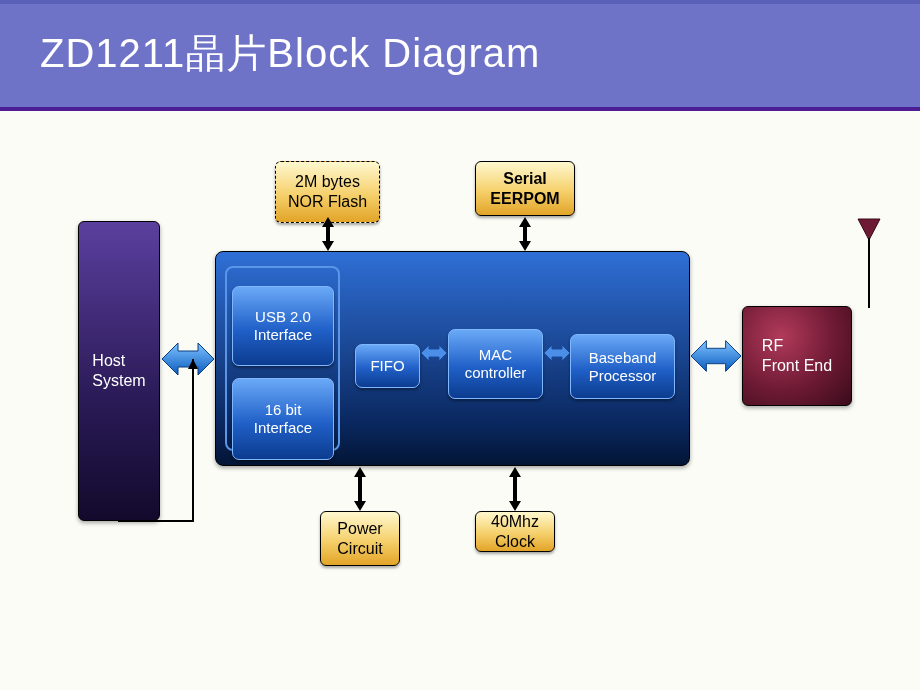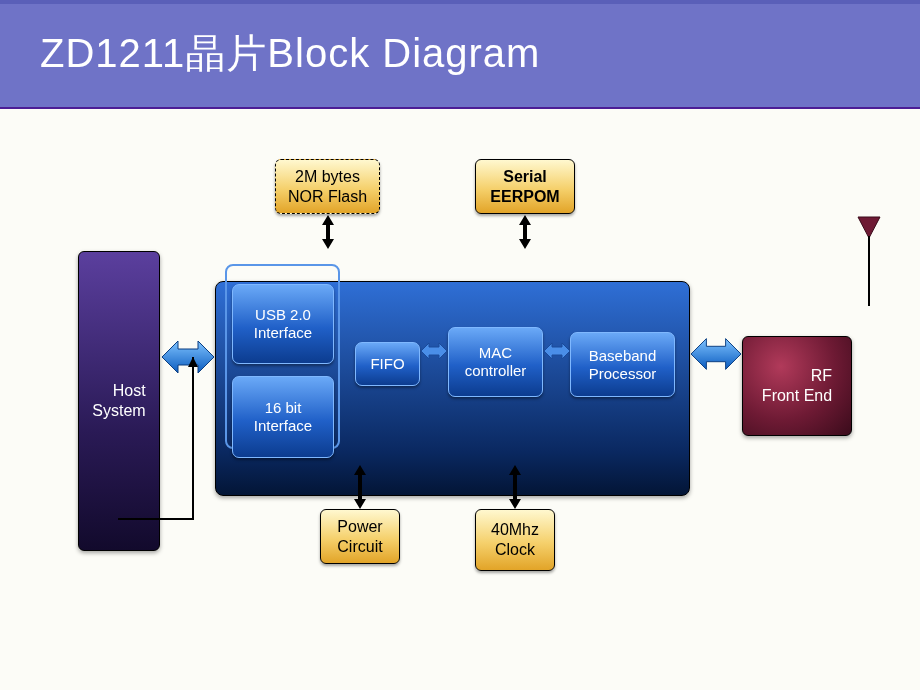--- a/index.html
+++ b/index.html
@@ -10,40 +10,39 @@
     overflow: hidden;
     position: relative;
   }
   .title-bar {
     background: #6f73c7;
     color: #fff;
     font-size: 40px;
     font-weight: 400;
     padding: 22px 40px 26px 40px;
     border-top: 4px solid #5a5fb8;
-    border-bottom: 2px solid #4c1d95;
+    border-bottom: 4px solid #4c1d95;
     letter-spacing: 1px;
   }
   .canvas {
     position: relative;
     width: 100%;
     height: 560px;
   }
   .blk {
     position: absolute;
     border-radius: 6px;
     color: #fff;
     font-size: 16px;
     display: flex;
     align-items: center;
     justify-content: center;
-    text-align: right;
+    text-align: left;
     line-height: 1.25;
     box-shadow: 0 2px 4px rgba(0,0,0,.35);
-    margin-top: 32px;
   }
   .host {
     left: 78px; top: 110px; width: 82px; height: 300px;
     background: linear-gradient(180deg,#5b3f9e 0%, #2a1a56 60%, #120a2c 100%);
     border: 1px solid #000;
   }
   .rf {
     left: 742px; top: 195px; width: 110px; height: 100px;
     background: radial-gradient(circle at 35% 30%, #b13a5a 0%, #6e1a34 55%, #3a0b1b 100%);
     border: 1px solid #000;
@@ -85,24 +84,24 @@
     position: absolute;
     background: linear-gradient(180deg,#fff8cf 0%, #f5d06b 55%, #e2a428 100%);
     color: #000;
     border: 1.5px solid #000;
     border-radius: 6px;
     font-size: 16px;
     display: flex; align-items: center; justify-content: center;
     text-align: center; line-height: 1.25;
     box-shadow: 0 2px 3px rgba(0,0,0,.35);
   }
-  .nor   { left: 275px; top: 50px;  width: 105px; height: 55px; border-style: dashed; }
+  .nor   { left: 275px; top: 50px;  width: 105px; height: 62px; border-style: dashed; }
   .eep   { left: 475px; top: 50px;  width: 100px; height: 55px; font-weight: bold; }
   .pwr   { left: 320px; top: 400px; width: 80px;  height: 55px; }
-  .clk   { left: 475px; top: 400px; width: 80px;  height: 62px; border-radius: 6px; }
+  .clk   { left: 475px; top: 400px; width: 80px;  height: 41px; border-radius: 6px; }
 
   .arr { position: absolute; }
   .arr svg { display: block; }
 
   .antenna { position:absolute; left:855px; top:105px; }
 </style>
 </head>
 <body>
 
 <div class="title-bar">ZD1211晶片Block Diagram</div>

